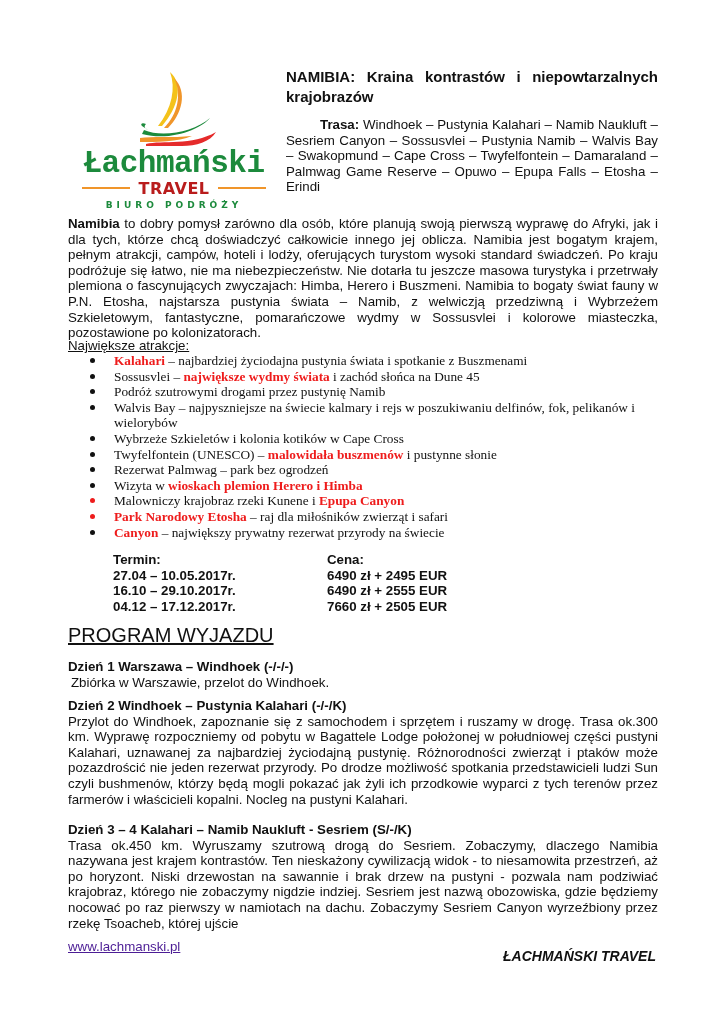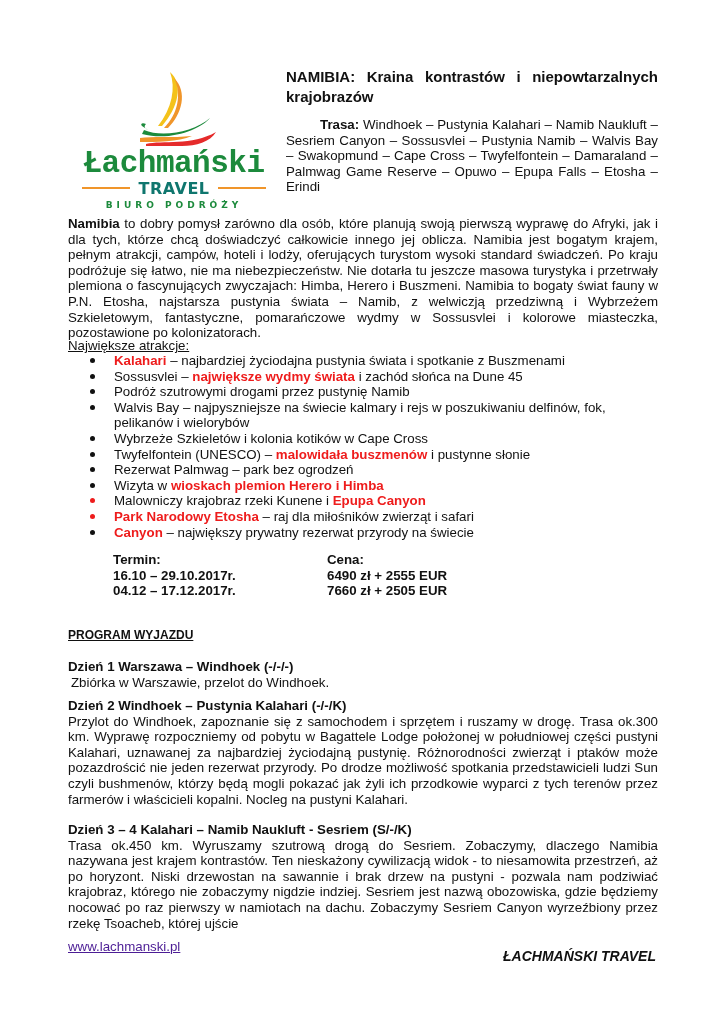--- a/index.html
+++ b/index.html
@@ -17,21 +17,21 @@
     font-family: Liberation Mono, monospace; font-weight: bold; font-size: 31px;
     color: #1c8a3c; letter-spacing: -0.5px; line-height: 36px;
   }
   .logo-travel-row {
     position: absolute; left: 12px; top: 113px; width: 184px; height: 18px;
     display: flex; align-items: center; justify-content: center; gap: 8px;
   }
   .logo-line { flex: 1; height: 2px; background: #f0952a; }
   .logo-travel {
     font-family: "DejaVu Sans", sans-serif; font-weight: bold; font-size: 16px;
-    color: #0f766e; letter-spacing: 0.5px;
+    color: #b91c1c; letter-spacing: 0.5px;
   }
   .logo-biuro {
     position: absolute; left: 0; top: 134px; width: 208px; text-align: center;
     font-family: "DejaVu Sans", sans-serif; font-weight: bold; font-size: 9px;
     color: #1c8a3c; letter-spacing: 4px;
   }
 
   
   .title {
     position: absolute; left: 286px; top: 67px; width: 372px;
@@ -48,40 +48,40 @@
     position: absolute; left: 68px; top: 216px; width: 590px;
     font-size: 13.3px; line-height: 15.6px; text-align: justify;
   }
 
   .attr-heading {
     position: absolute; left: 68px; top: 338px; font-size: 13.3px; line-height: 15.6px;
     text-decoration: underline;
   }
   .attr-list {
     position: absolute; left: 88px; top: 353px; width: 570px; margin: 0; padding: 0;
-    list-style: none; font-size: 13.3px; line-height: 15.6px;
+    list-style: none; font-size: 13.3px; line-height: 15.6px; font-family: Liberation Serif, serif;
   }
   .attr-list li { position: relative; padding-left: 26px; }
   .bullet {
     position: absolute; left: 2px; top: 5px; width: 5px; height: 5px; border-radius: 50%;
     background: #111111;
   }
   .bullet.red { background: #ee1c1c; }
   .red { color: #ee1c1c; font-weight: bold; }
 
   .dates {
     position: absolute; left: 113px; top: 552px; width: 400px;
     font-size: 13.3px; line-height: 15.6px; font-weight: bold;
   }
   .dates .row { display: flex; }
   .dates .c1 { width: 214px; }
 
   .program-heading {
     position: absolute; left: 68px; top: 626px;
-    font-size: 12px; font-weight: bold; text-decoration: underline; line-height: 18px;
+    font-size: 20px; font-weight: normal; text-decoration: underline; line-height: 18px;
   }
 
   .day { position: absolute; left: 68px; width: 590px; font-size: 13.3px; line-height: 15.6px; }
   .day h3 { margin: 0; font-size: 13.3px; line-height: 15.6px; font-weight: bold; }
   .day p { margin: 0; text-align: justify; }
   .day1 { top: 659px; }
   .day1 p { padding-left: 3px; }
   .day2 { top: 698px; }
   .day3 { top: 822px; }
 
@@ -139,20 +139,24 @@
       <li><span class="bullet red"></span><span>Malowniczy krajobraz rzeki Kunene i </span><span class="red">Epupa Canyon</span><span></span></li>
       <li><span class="bullet red"></span><span></span><span class="red">Park Narodowy Etosha</span><span> – raj dla miłośników zwierząt i safari</span></li>
       <li><span class="bullet"></span><span></span><span class="red">Canyon</span><span> – największy prywatny rezerwat przyrody na świecie</span></li>
     </ul>
 
   <div class="dates" id="dates">
     <div class="row">
       <span class="c1">Termin:</span>
       <span>Cena:</span>
     </div>
+  <div class="row">
+        <span class="c1">27.04 – 10.05.2017r.</span>
+        <span>6490 zł + 2495 EUR</span>
+      </div>
       <div class="row">
         <span class="c1">16.10 – 29.10.2017r.</span>
         <span>6490 zł + 2555 EUR</span>
       </div>
       <div class="row">
         <span class="c1">04.12 – 17.12.2017r.</span>
         <span>7660 zł + 2505 EUR</span>
       </div>
     </div>
 

